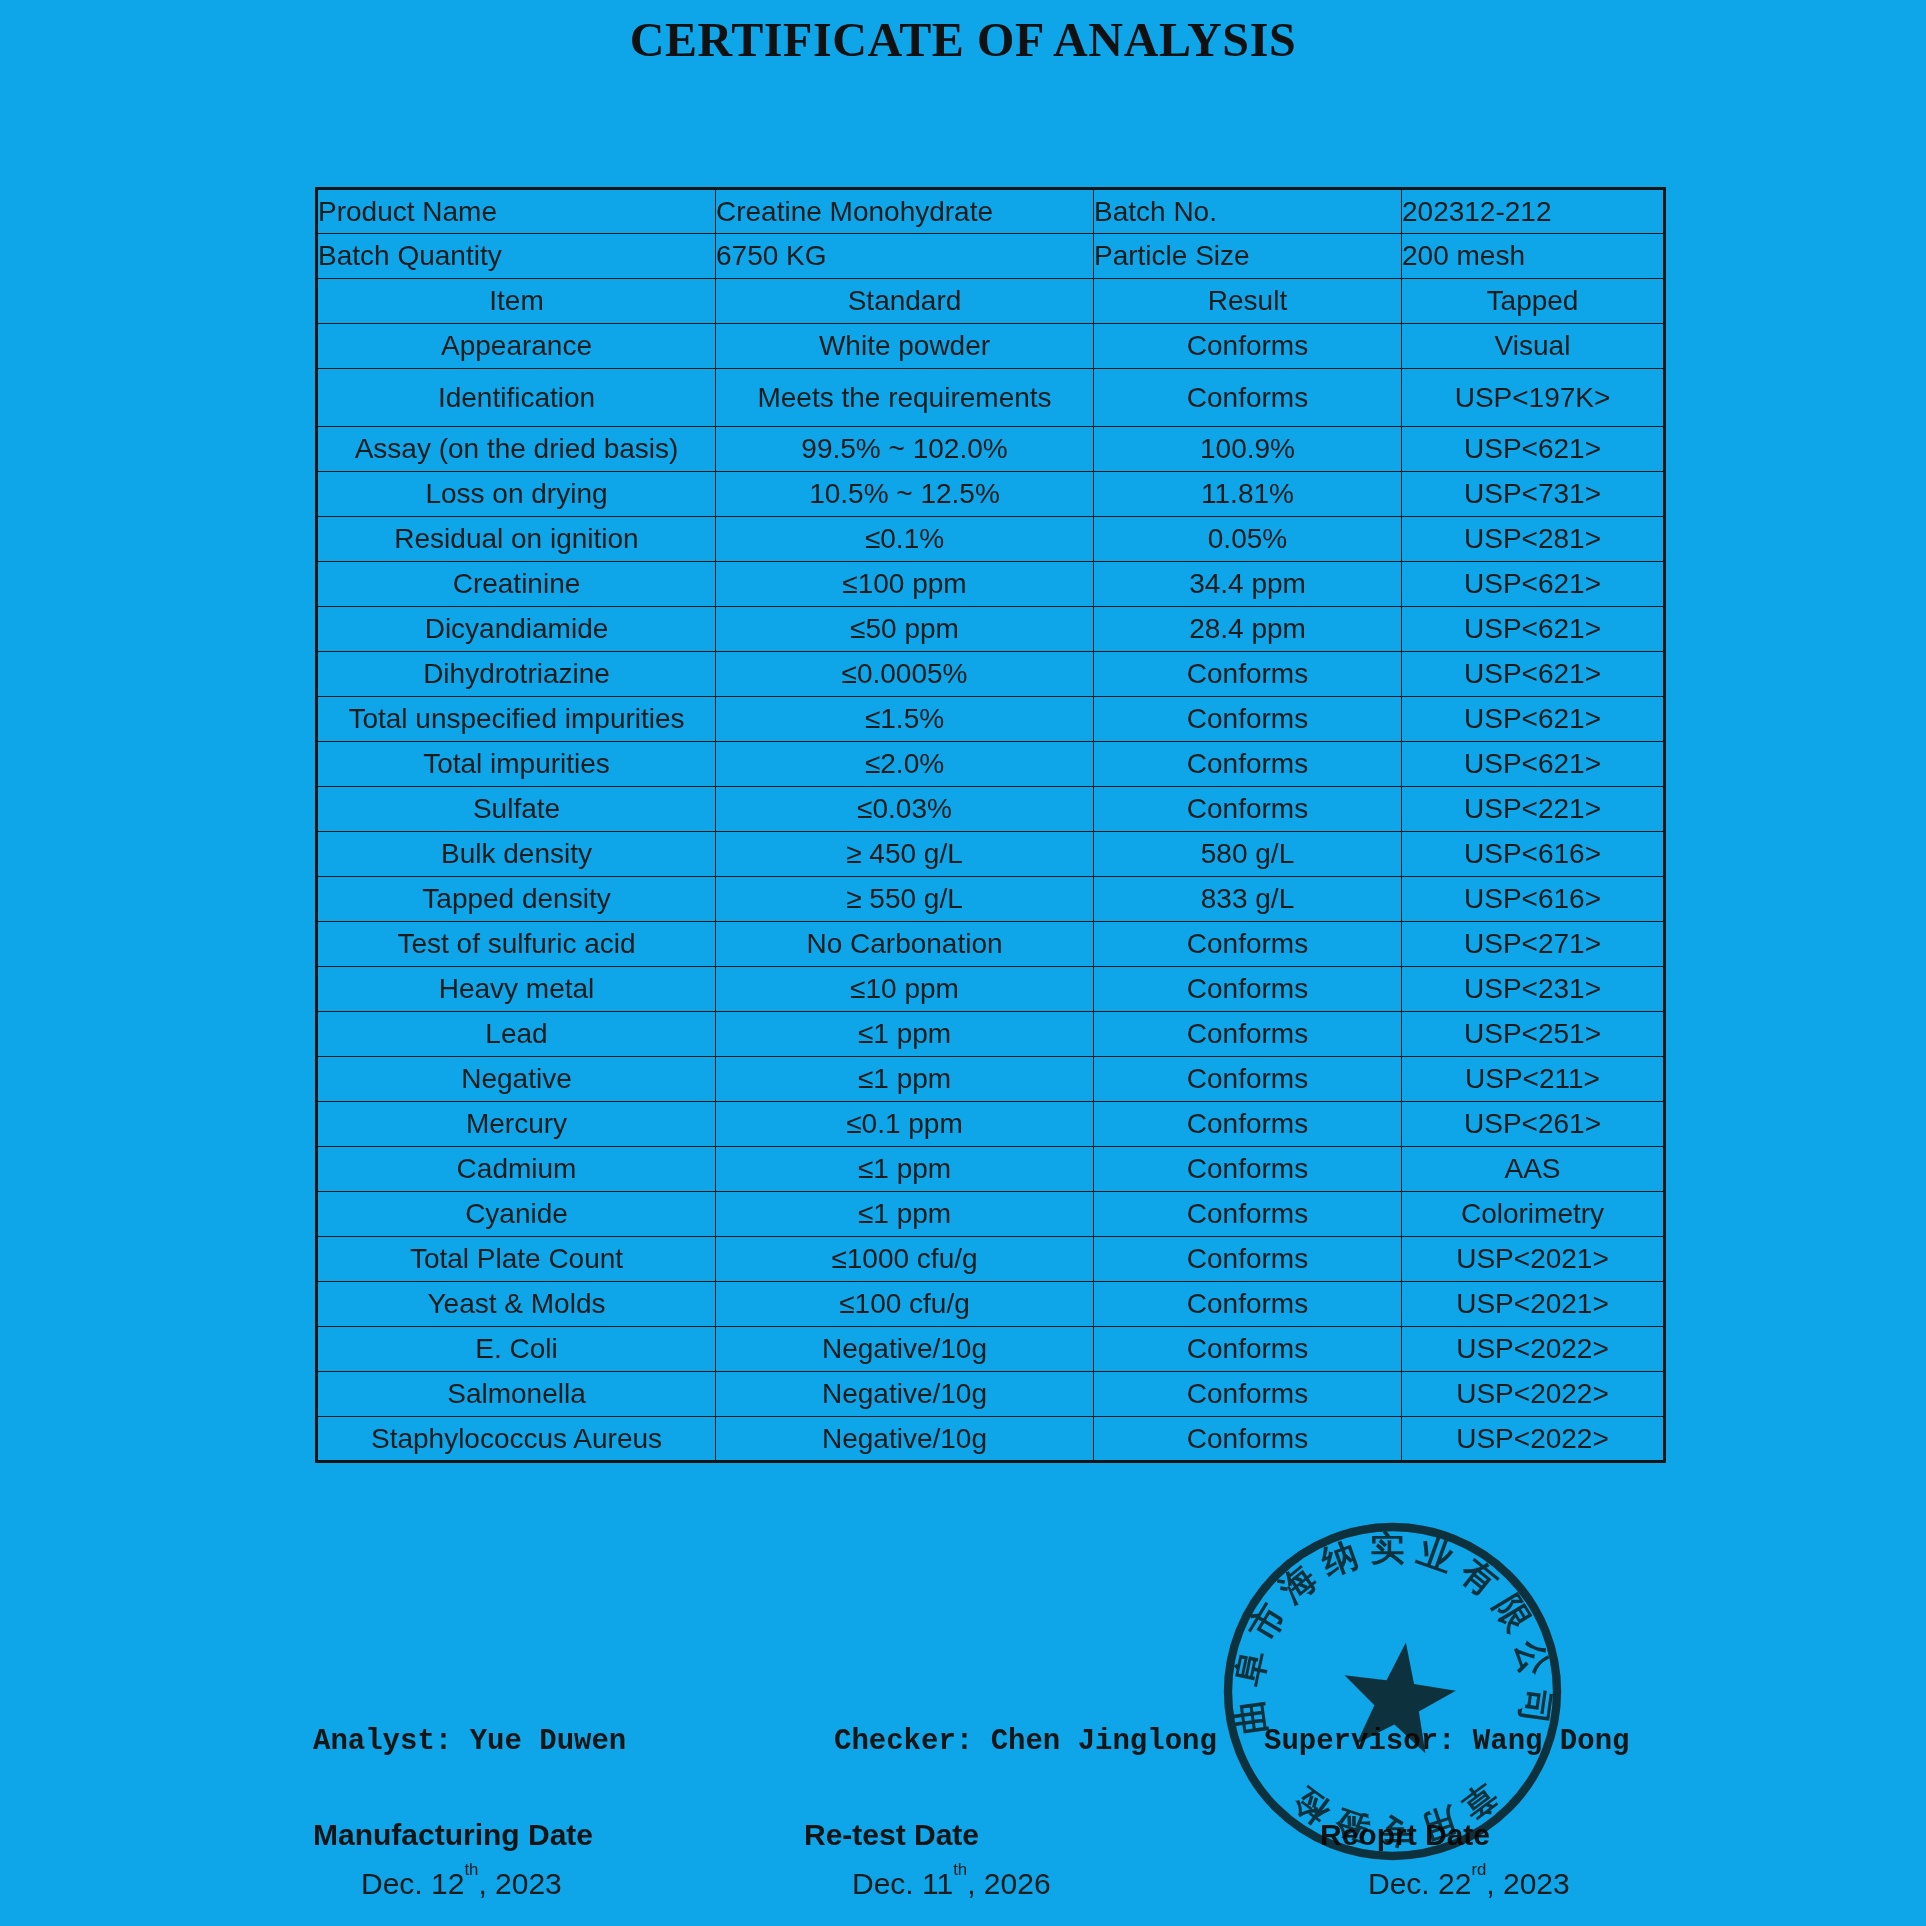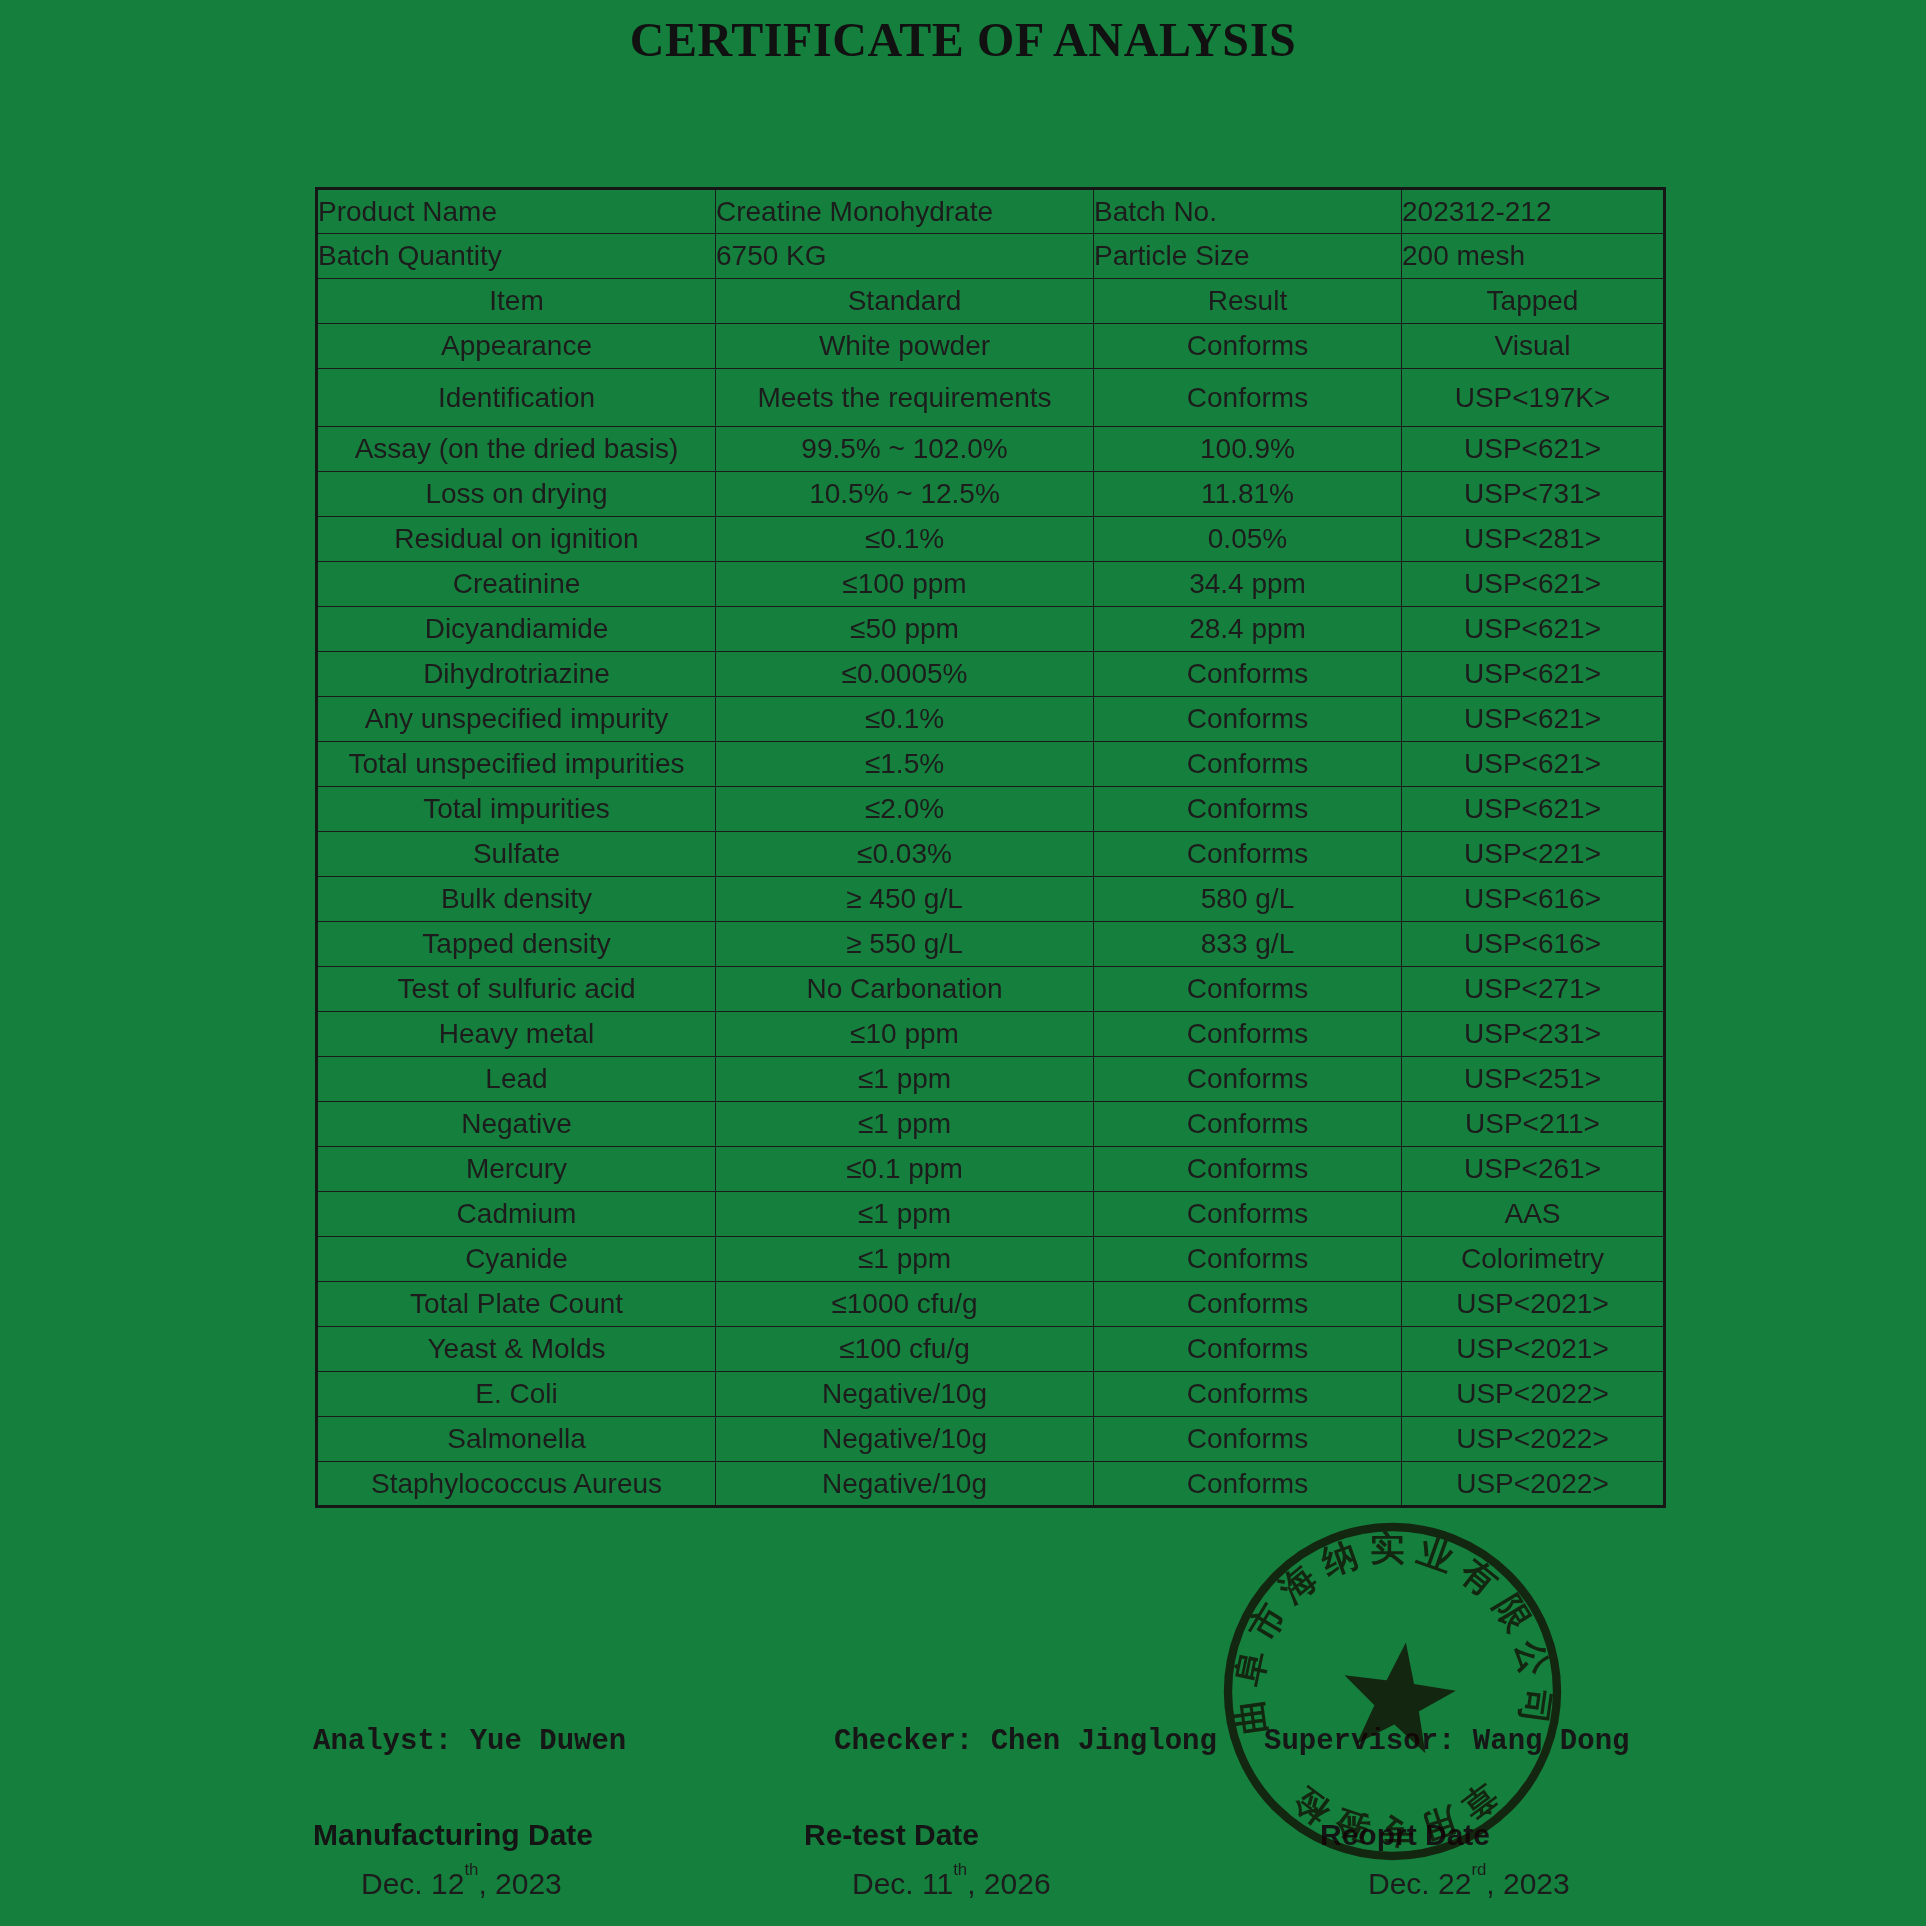--- a/index.html
+++ b/index.html
@@ -1,20 +1,20 @@
 <!DOCTYPE html>
 <html style="font-size:10.3px"><head>
 <meta charset="utf-8">
 <style>
   html,body{margin:0;padding:0;background:#ffffff;}
   .page{
     position:relative;
     width:1926px;
     height:1926px;
-    background:#15803d;
+    background:#0ea5e9;
     font-family:"Liberation Sans", sans-serif;
     color:#1d1d1d;
     overflow:hidden;
   }
   .title{
     position:absolute;
     top:14px; left:0; width:100%;
     text-align:center;
     font-family:"Liberation Serif", serif;
     font-weight:700;
@@ -166,26 +166,20 @@
           <td class="cell">28.4 ppm</td>
           <td class="cell">USP&lt;621&gt;</td>
         </tr>
         <tr>
           <td class="cell">Dihydrotriazine</td>
           <td class="cell">≤0.0005%</td>
           <td class="cell">Conforms</td>
           <td class="cell">USP&lt;621&gt;</td>
         </tr>
         <tr>
-          <td class="cell">Any unspecified impurity</td>
-          <td class="cell">≤0.1%</td>
-          <td class="cell">Conforms</td>
-          <td class="cell">USP&lt;621&gt;</td>
-        </tr>
-        <tr>
           <td class="cell">Total unspecified impurities</td>
           <td class="cell">≤1.5%</td>
           <td class="cell">Conforms</td>
           <td class="cell">USP&lt;621&gt;</td>
         </tr>
         <tr>
           <td class="cell">Total impurities</td>
           <td class="cell">≤2.0%</td>
           <td class="cell">Conforms</td>
           <td class="cell">USP&lt;621&gt;</td>

